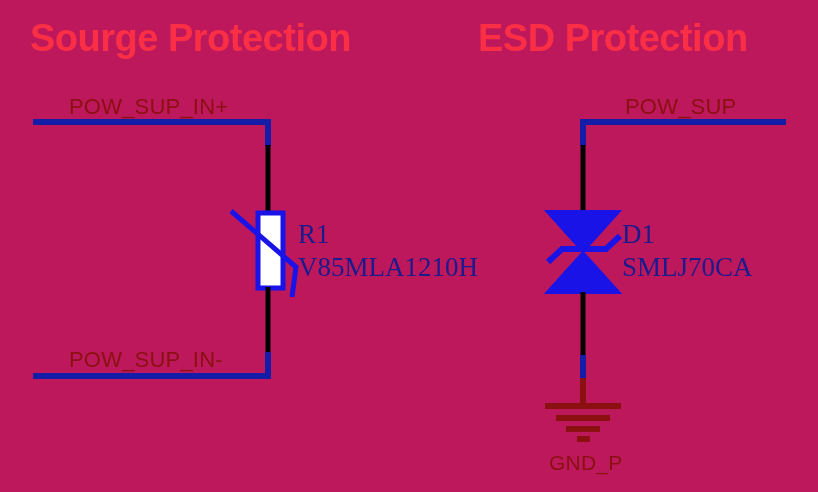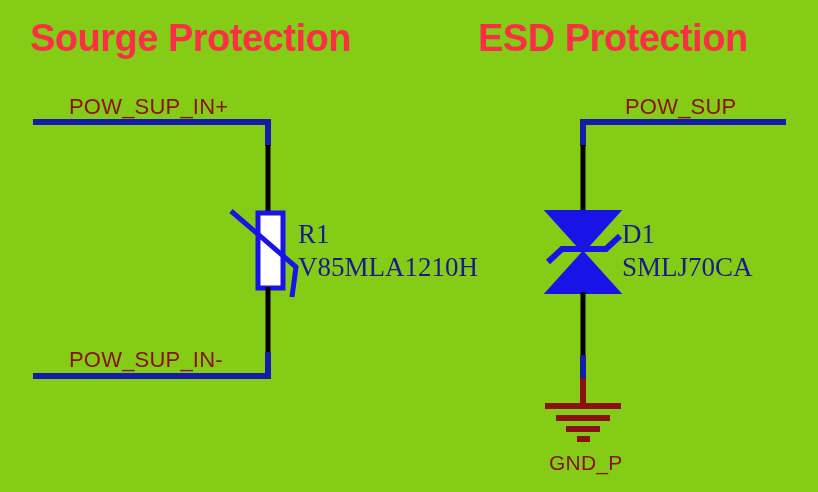--- a/index.html
+++ b/index.html
@@ -7,21 +7,21 @@
     padding: 0;
     background: #ffffff;
   }
   body {
     font-family: "Liberation Sans", sans-serif;
   }
   #schematic-root {
     position: relative;
     width: 818px;
     height: 492px;
-    background: #84cc16;
+    background: #be185d;
     overflow: hidden;
   }
   #schematic-svg {
     position: absolute;
     left: 0;
     top: 0;
     width: 818px;
     height: 492px;
     display: block;
   }

